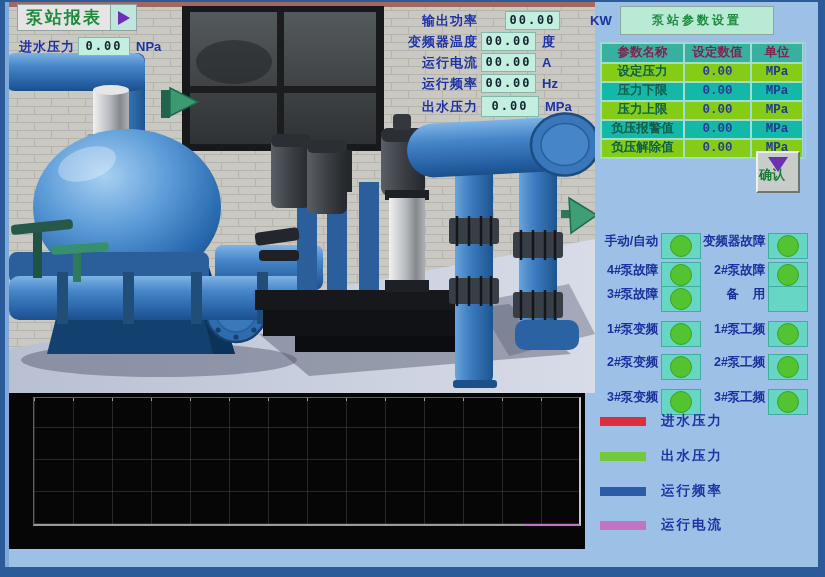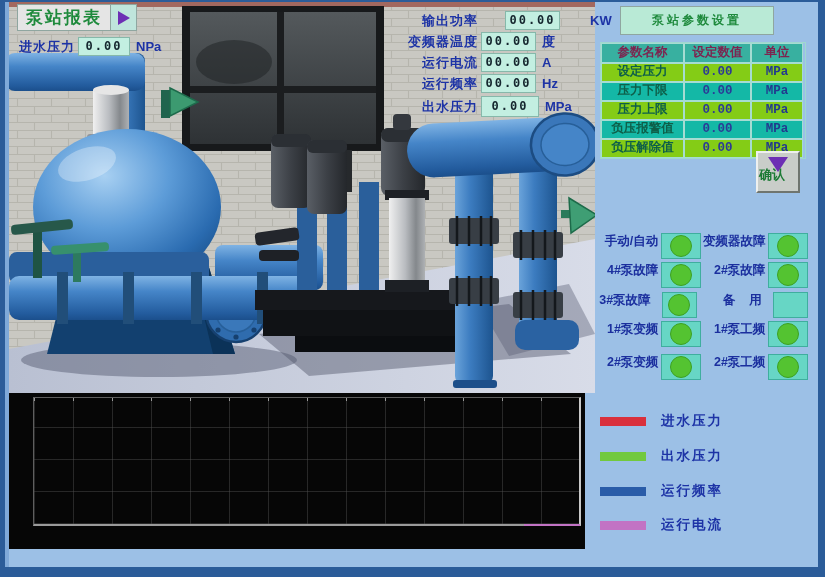--- a/index.html
+++ b/index.html
@@ -340,21 +340,21 @@
   <div class="sr" style="top:222px;">
     <span class="sl sl1">4#泵故障</span>
     <span class="lampbox">
         <span class="lamp"></span>
       </span>
     <span class="sl sl2">2#泵故障</span>
     <span class="lampbox">
         <span class="lamp"></span>
       </span>
   </div>
-  <div class="sr" style="top:252px;gap:8px;">
+  <div class="sr" style="top:246px;">
     <span class="sl sl1">3#泵故障</span>
     <span class="lampbox">
         <span class="lamp"></span>
       </span>
     <span class="sl sl2">备    用</span>
     <span class="lampbox">
         <span class="lamp" style="visibility: hidden;"></span>
       </span>
   </div>
   <div class="sr" style="top:281px;">
@@ -366,20 +366,30 @@
     <span class="lampbox">
         <span class="lamp"></span>
       </span>
   </div>
   <div class="sr" style="top:314px;">
     <span class="sl sl1">2#泵变频</span>
     <span class="lampbox">
         <span class="lamp"></span>
       </span>
     <span class="sl sl2">2#泵工频</span>
+    <span class="lampbox">
+        <span class="lamp"></span>
+      </span>
+  </div>
+  <div class="sr" style="top:349px;">
+    <span class="sl sl1">3#泵变频</span>
+    <span class="lampbox">
+        <span class="lamp"></span>
+      </span>
+    <span class="sl sl2">3#泵工频</span>
     <span class="lampbox">
         <span class="lamp"></span>
       </span>
   </div>
 
   <div class="chart">
     <div class="plot">
       <div class="ticks"></div>
       <div class="zero-line" style="background: rgb(194, 115, 196);"></div>
     </div>

